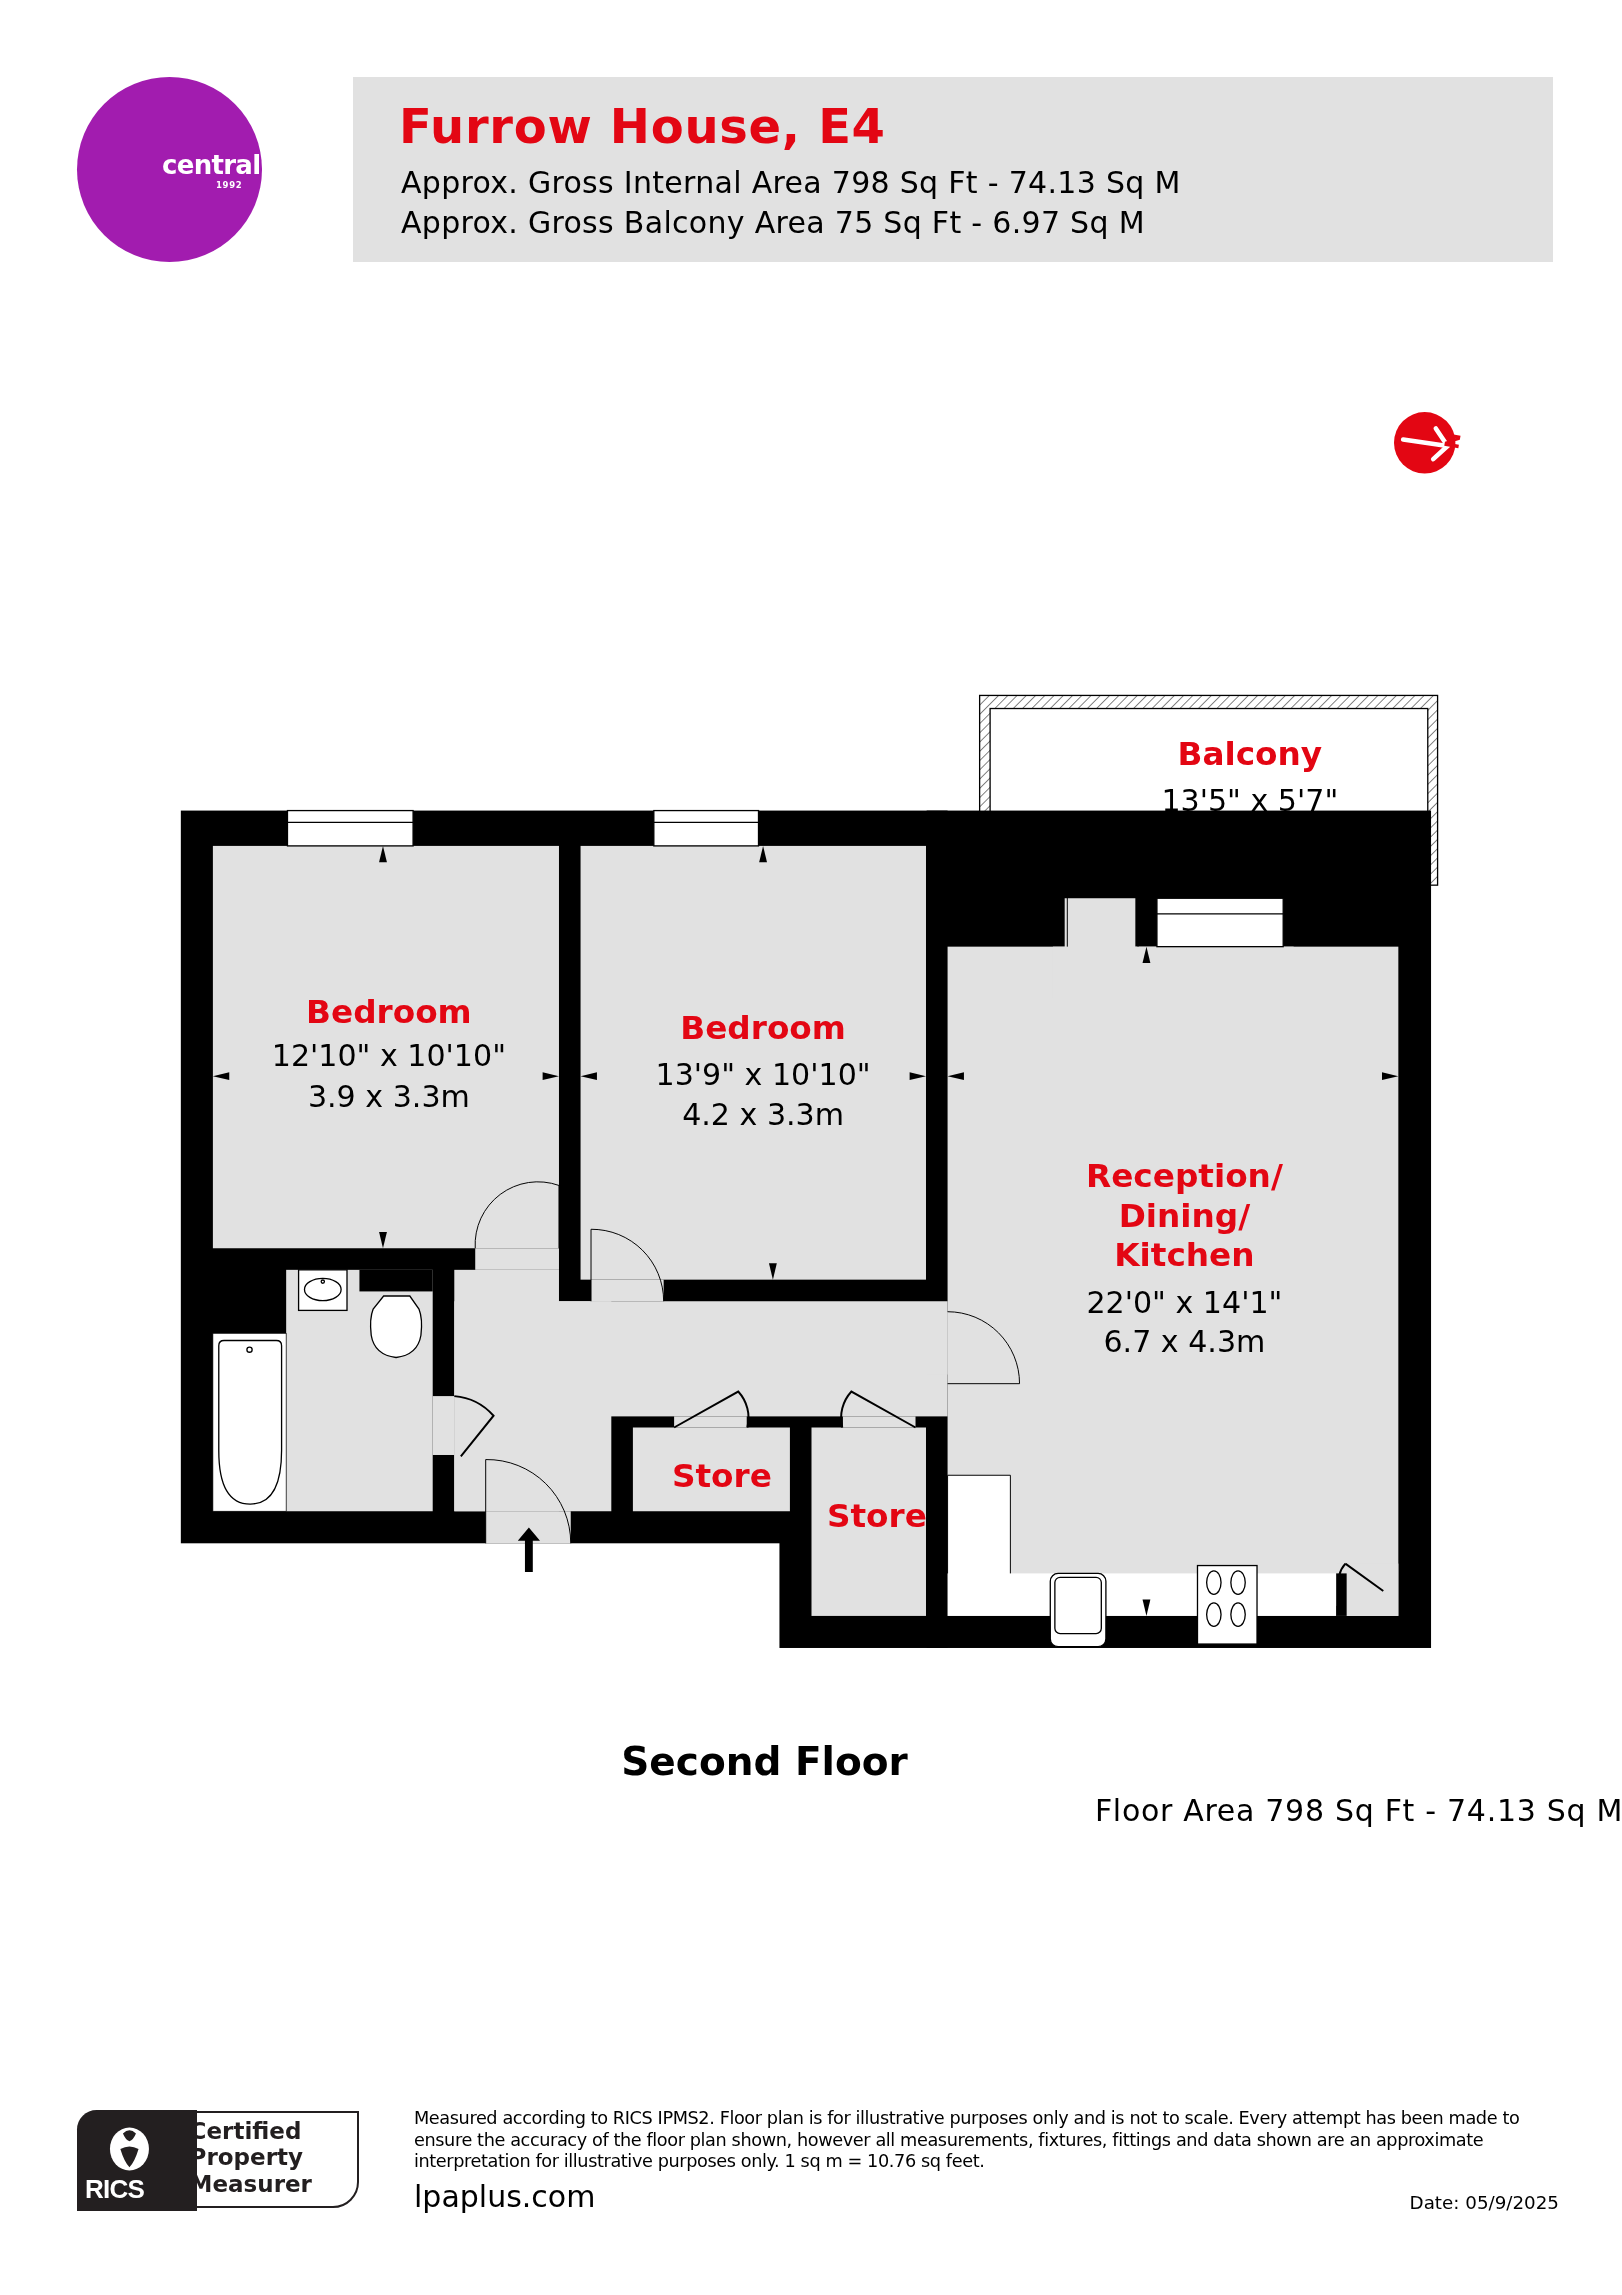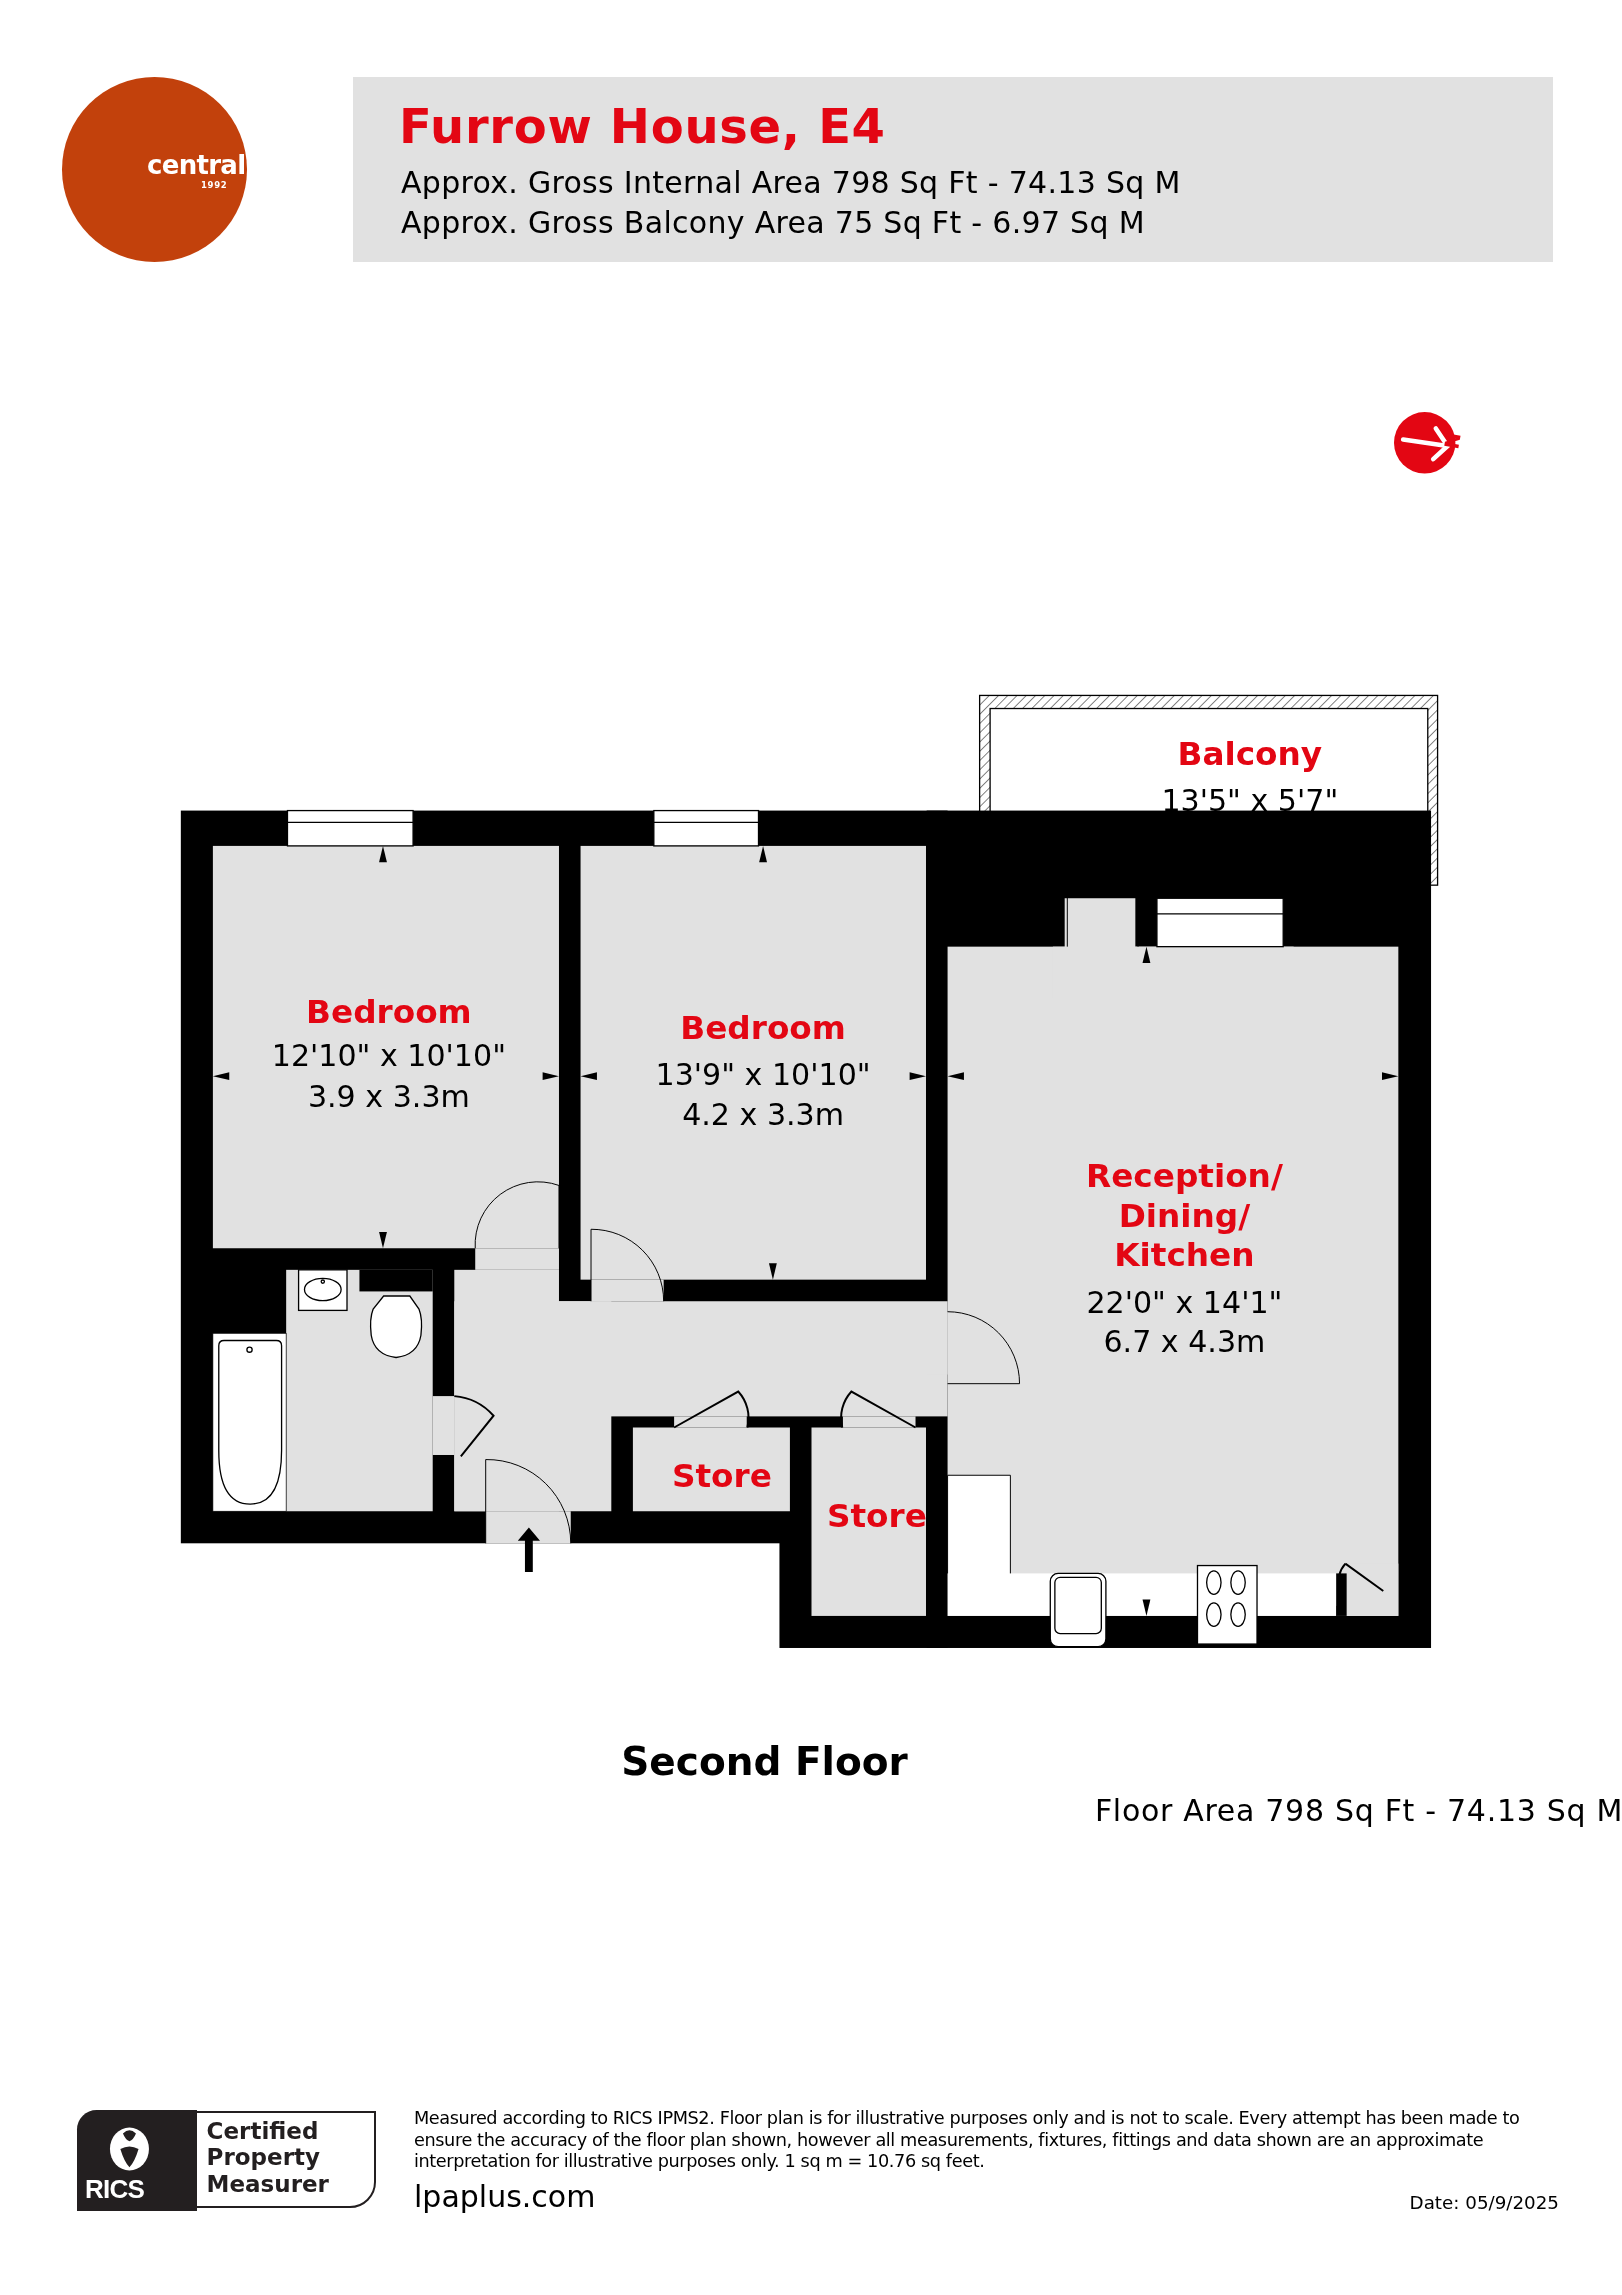--- a/index.html
+++ b/index.html
@@ -1,34 +1,34 @@
 <!DOCTYPE html>
 <html style="font-size:10.5px"><head>
 <meta charset="utf-8">
 <style>
   html, body { margin:0; padding:0; background:#ffffff; }
   body { width:1623px; height:2295px; position:relative; overflow:hidden; font-family:"DejaVu Sans", sans-serif; }
-  .logo { position:absolute; left:62px; top:77px; width:185px; height:185px; border-radius:50%; background:#c2410c; }
+  .logo { position:absolute; left:77px; top:77px; width:185px; height:185px; border-radius:50%; background:#a21caf; }
   .logo-word { position:absolute; left:85px; top:73px; color:#fff; font-family:"DejaVu Sans", sans-serif; font-weight:bold; font-size:26px; letter-spacing:-0.7px; }
   .logo-year { position:absolute; left:139px; top:103px; color:#fff; font-family:"DejaVu Sans", sans-serif; font-weight:bold; font-size:8.5px; letter-spacing:0.7px; }
   .header-box { position:absolute; left:353px; top:77px; width:1200px; height:185px; background:#E1E1E1; }
   .title { position:absolute; left:399px; top:98px; color:#E30613; font-family:"DejaVu Sans", sans-serif; font-weight:bold; font-size:48px; letter-spacing:0.7px; white-space:nowrap; }
   .sub { position:absolute; left:401px; color:#000; font-family:"DejaVu Sans", sans-serif; font-size:30px; font-weight:normal; white-space:nowrap; letter-spacing:0.3px; }
   .sub1 { top:165px; }
   .sub2 { top:205px; }
   .compass { position:absolute; left:1394px; top:412px; }
   .plan { position:absolute; left:0; top:0; }
   .room-name { fill:#E30613; font-family:"DejaVu Sans", sans-serif; font-weight:bold; font-size:50px; text-anchor:middle; }
   .room-dim { fill:#000; font-family:"DejaVu Sans", sans-serif; font-size:46px; text-anchor:middle; }
   .floor-title { position:absolute; left:0; width:1529px; top:1739px; text-align:center; font-family:"DejaVu Sans", sans-serif; font-weight:bold; font-size:39px; color:#000; }
   .floor-area { position:absolute; left:0; width:1623px; top:1793px; text-align:right; font-family:"DejaVu Sans", sans-serif; font-size:30px; color:#000; letter-spacing:0.7px; }
   .rics { position:absolute; left:77px; top:2110px; width:301px; height:101px; }
   .rics-black { position:absolute; left:0; top:0; width:120px; height:101px; background:#231F20; border-radius:19.6px 0 0 0; }
   .rics-word { position:absolute; left:7.9px; top:64px; color:#fff; font-family:"Liberation Sans", sans-serif; font-weight:bold; font-size:26px; letter-spacing:-0.7px; }
-  .rics-white { position:absolute; left:108px; top:1.3px; width:191px; height:97px; border:2.6px solid #231F20; border-radius:0 0 26px 0; box-sizing:border-box; }
+  .rics-white { position:absolute; left:91px; top:1.3px; width:191px; height:97px; border:2.6px solid #231F20; border-radius:0 0 26px 0; box-sizing:border-box; }
   .rics-line { position:absolute; left:19.6px; font-family:"DejaVu Sans", sans-serif; font-weight:bold; font-size:23px; color:#231F20; line-height:26px; }
   .disclaimer { position:absolute; left:414px; top:2108px; width:1145px; font-family:"DejaVu Sans", sans-serif; font-size:17.7px; line-height:21.6px; color:#000; letter-spacing:-0.4px; }
   .site { position:absolute; left:414px; top:2179px; font-family:"DejaVu Sans", sans-serif; font-size:30px; color:#000; }
   .date { position:absolute; right:64px; top:2192px; font-family:"DejaVu Sans", sans-serif; font-size:18.3px; color:#000; }
 </style>
 </head>
 <body>
 
 <div class="logo">
   <span class="logo-word">central</span>

